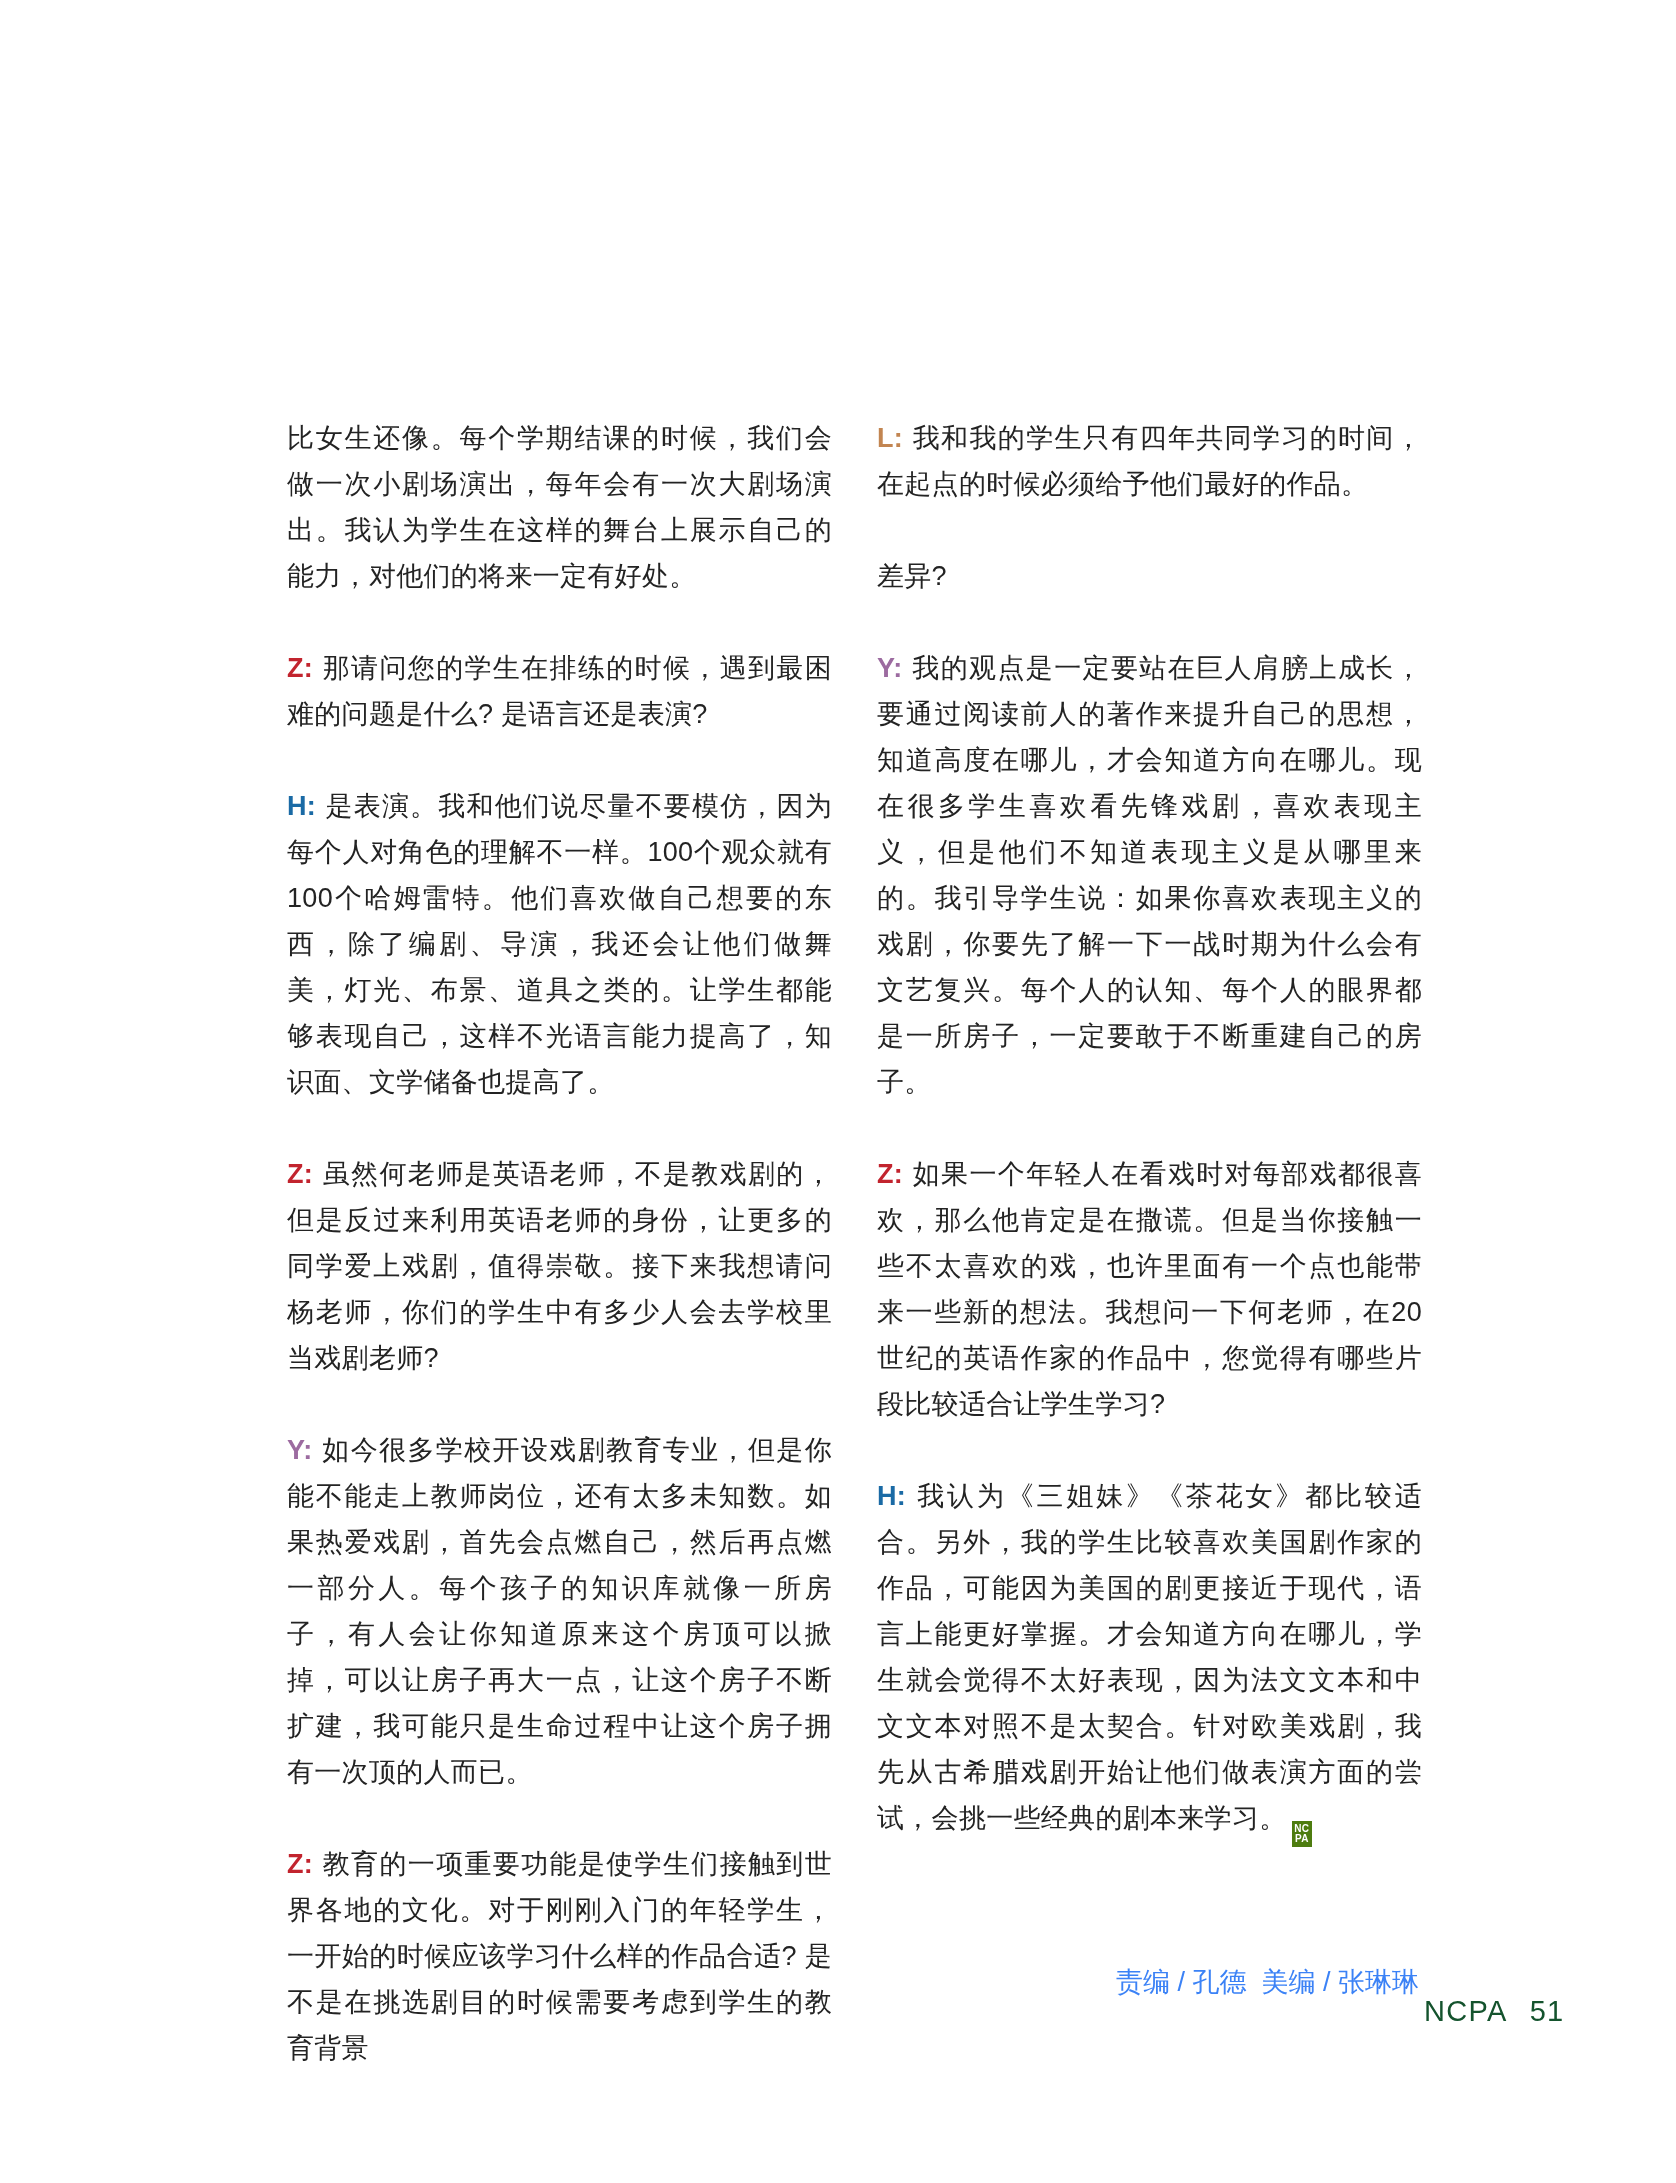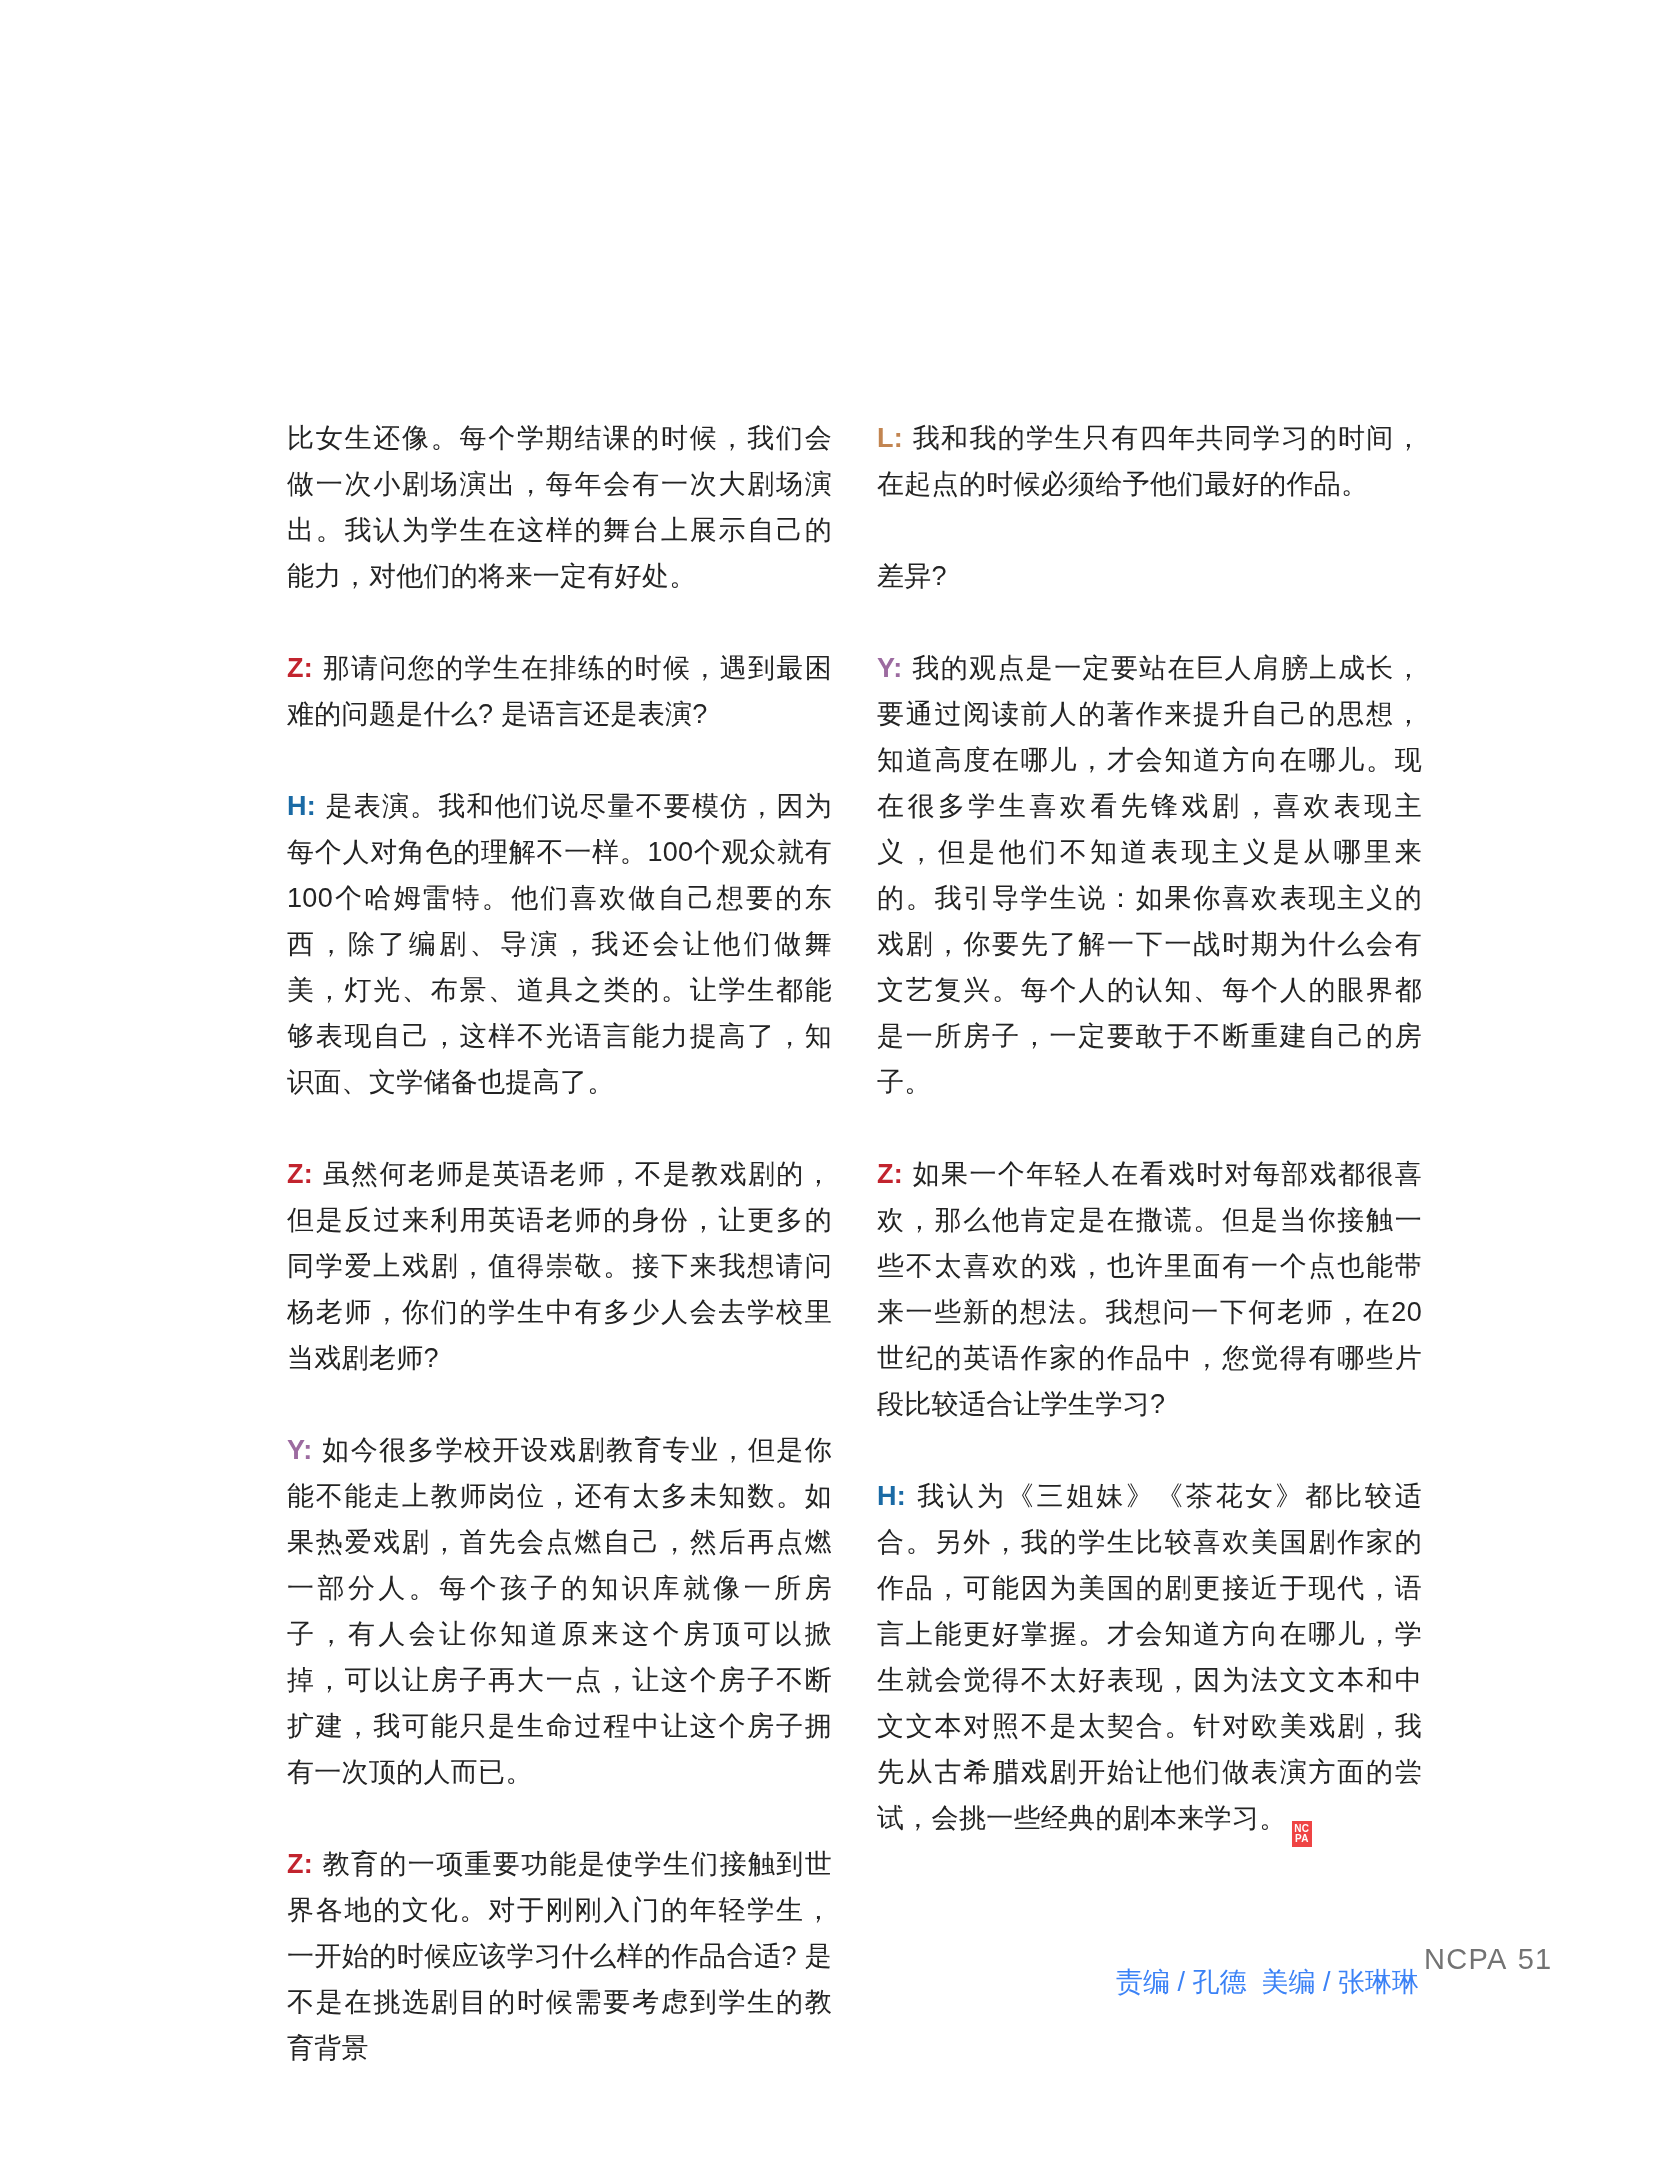--- a/index.html
+++ b/index.html
@@ -25,22 +25,22 @@
   }
   .stamp span{
     display:block;font-size:10px;font-weight:700;line-height:10.6px;
     text-align:center;letter-spacing:0.3px;
   }
   .footer-credits{
     position:absolute;top:1969px;right:257px;
     font-size:27px;line-height:26.4px;white-space:pre;color:#3b82f6;
   }
   .footer-page{
-    position:absolute;top:1943px;left:1424px;
-    font-size:29px;letter-spacing:1.3px;display:flex;gap:10px;color:#737373;
+    position:absolute;top:1995px;left:1424px;
+    font-size:29px;letter-spacing:1.3px;display:flex;gap:22px;color:#14532d;
   }
 </style>
 </head>
 <body style="background-color: rgb(255, 255, 255);">
 
 <div class="page">
 
   <div class="col col-left">
     <p><span>比女生还像。每个学期结课的时候，我们会做一次小剧场演出，每年会有一次大剧场演出。我认为学生在这样的舞台上展示自己的能力，对他们的将来一定有好处。</span></p>
     <p><span class="spk" style="color: rgb(194, 36, 46);">Z:</span><span>那请问您的学生在排练的时候，遇到最困难的问题是什么? 是语言还是表演?</span></p>
@@ -48,21 +48,21 @@
     <p><span class="spk" style="color: rgb(194, 36, 46);">Z:</span><span>虽然何老师是英语老师，不是教戏剧的，但是反过来利用英语老师的身份，让更多的同学爱上戏剧，值得崇敬。接下来我想请问杨老师，你们的学生中有多少人会去学校里当戏剧老师?</span></p>
     <p><span class="spk" style="color: rgb(156, 107, 160);">Y:</span><span>如今很多学校开设戏剧教育专业，但是你能不能走上教师岗位，还有太多未知数。如果热爱戏剧，首先会点燃自己，然后再点燃一部分人。每个孩子的知识库就像一所房子，有人会让你知道原来这个房顶可以掀掉，可以让房子再大一点，让这个房子不断扩建，我可能只是生命过程中让这个房子拥有一次顶的人而已。</span></p>
     <p><span class="spk" style="color: rgb(194, 36, 46);">Z:</span><span>教育的一项重要功能是使学生们接触到世界各地的文化。对于刚刚入门的年轻学生，一开始的时候应该学习什么样的作品合适? 是不是在挑选剧目的时候需要考虑到学生的教育背景</span></p>
   </div>
 
   <div class="col col-right">
     <p><span class="spk" style="color: rgb(194, 133, 81);">L:</span><span>我和我的学生只有四年共同学习的时间，在起点的时候必须给予他们最好的作品。</span></p>
     <p><span>差异?</span></p>
     <p><span class="spk" style="color: rgb(156, 107, 160);">Y:</span><span>我的观点是一定要站在巨人肩膀上成长，要通过阅读前人的著作来提升自己的思想，知道高度在哪儿，才会知道方向在哪儿。现在很多学生喜欢看先锋戏剧，喜欢表现主义，但是他们不知道表现主义是从哪里来的。我引导学生说：如果你喜欢表现主义的戏剧，你要先了解一下一战时期为什么会有文艺复兴。每个人的认知、每个人的眼界都是一所房子，一定要敢于不断重建自己的房子。</span></p>
     <p><span class="spk" style="color: rgb(194, 36, 46);">Z:</span><span>如果一个年轻人在看戏时对每部戏都很喜欢，那么他肯定是在撒谎。但是当你接触一些不太喜欢的戏，也许里面有一个点也能带来一些新的想法。我想问一下何老师，在20世纪的英语作家的作品中，您觉得有哪些片段比较适合让学生学习?</span></p>
-    <p><span class="spk" style="color: rgb(26, 106, 165);">H:</span><span>我认为《三姐妹》《茶花女》都比较适合。另外，我的学生比较喜欢美国剧作家的作品，可能因为美国的剧更接近于现代，语言上能更好掌握。才会知道方向在哪儿，学生就会觉得不太好表现，因为法文文本和中文文本对照不是太契合。针对欧美戏剧，我先从古希腊戏剧开始让他们做表演方面的尝试，会挑一些经典的剧本来学习。</span><span class="stamp" style="background-color: #ef4444;">
+    <p><span class="spk" style="color: rgb(26, 106, 165);">H:</span><span>我认为《三姐妹》《茶花女》都比较适合。另外，我的学生比较喜欢美国剧作家的作品，可能因为美国的剧更接近于现代，语言上能更好掌握。才会知道方向在哪儿，学生就会觉得不太好表现，因为法文文本和中文文本对照不是太契合。针对欧美戏剧，我先从古希腊戏剧开始让他们做表演方面的尝试，会挑一些经典的剧本来学习。</span><span class="stamp" style="background-color: #4d7c0f;">
           <span style="color: rgb(255, 255, 255);">NC</span>
           <span style="color: rgb(255, 255, 255);">PA</span>
         </span></p>
   </div>
 
   <div class="footer-credits">责编 / 孔德  美编 / 张琳琳</div>
 
   <div class="footer-page">
     <span>NCPA</span>
     <span>51</span>

